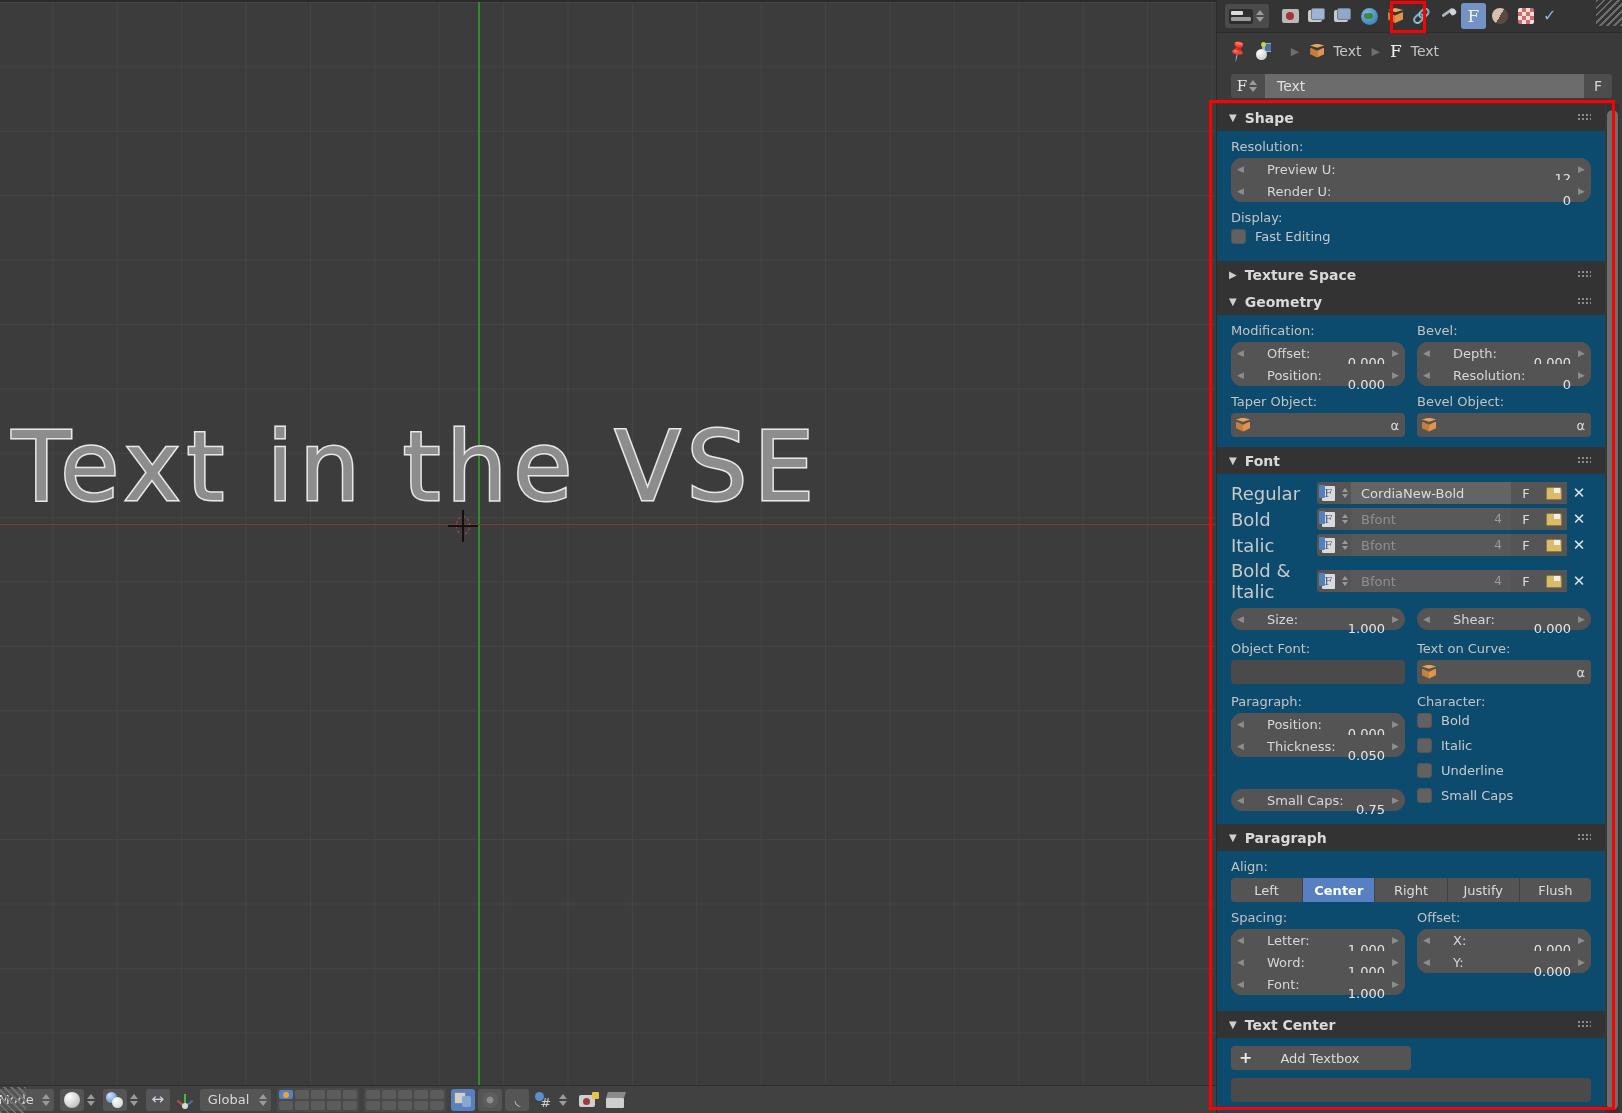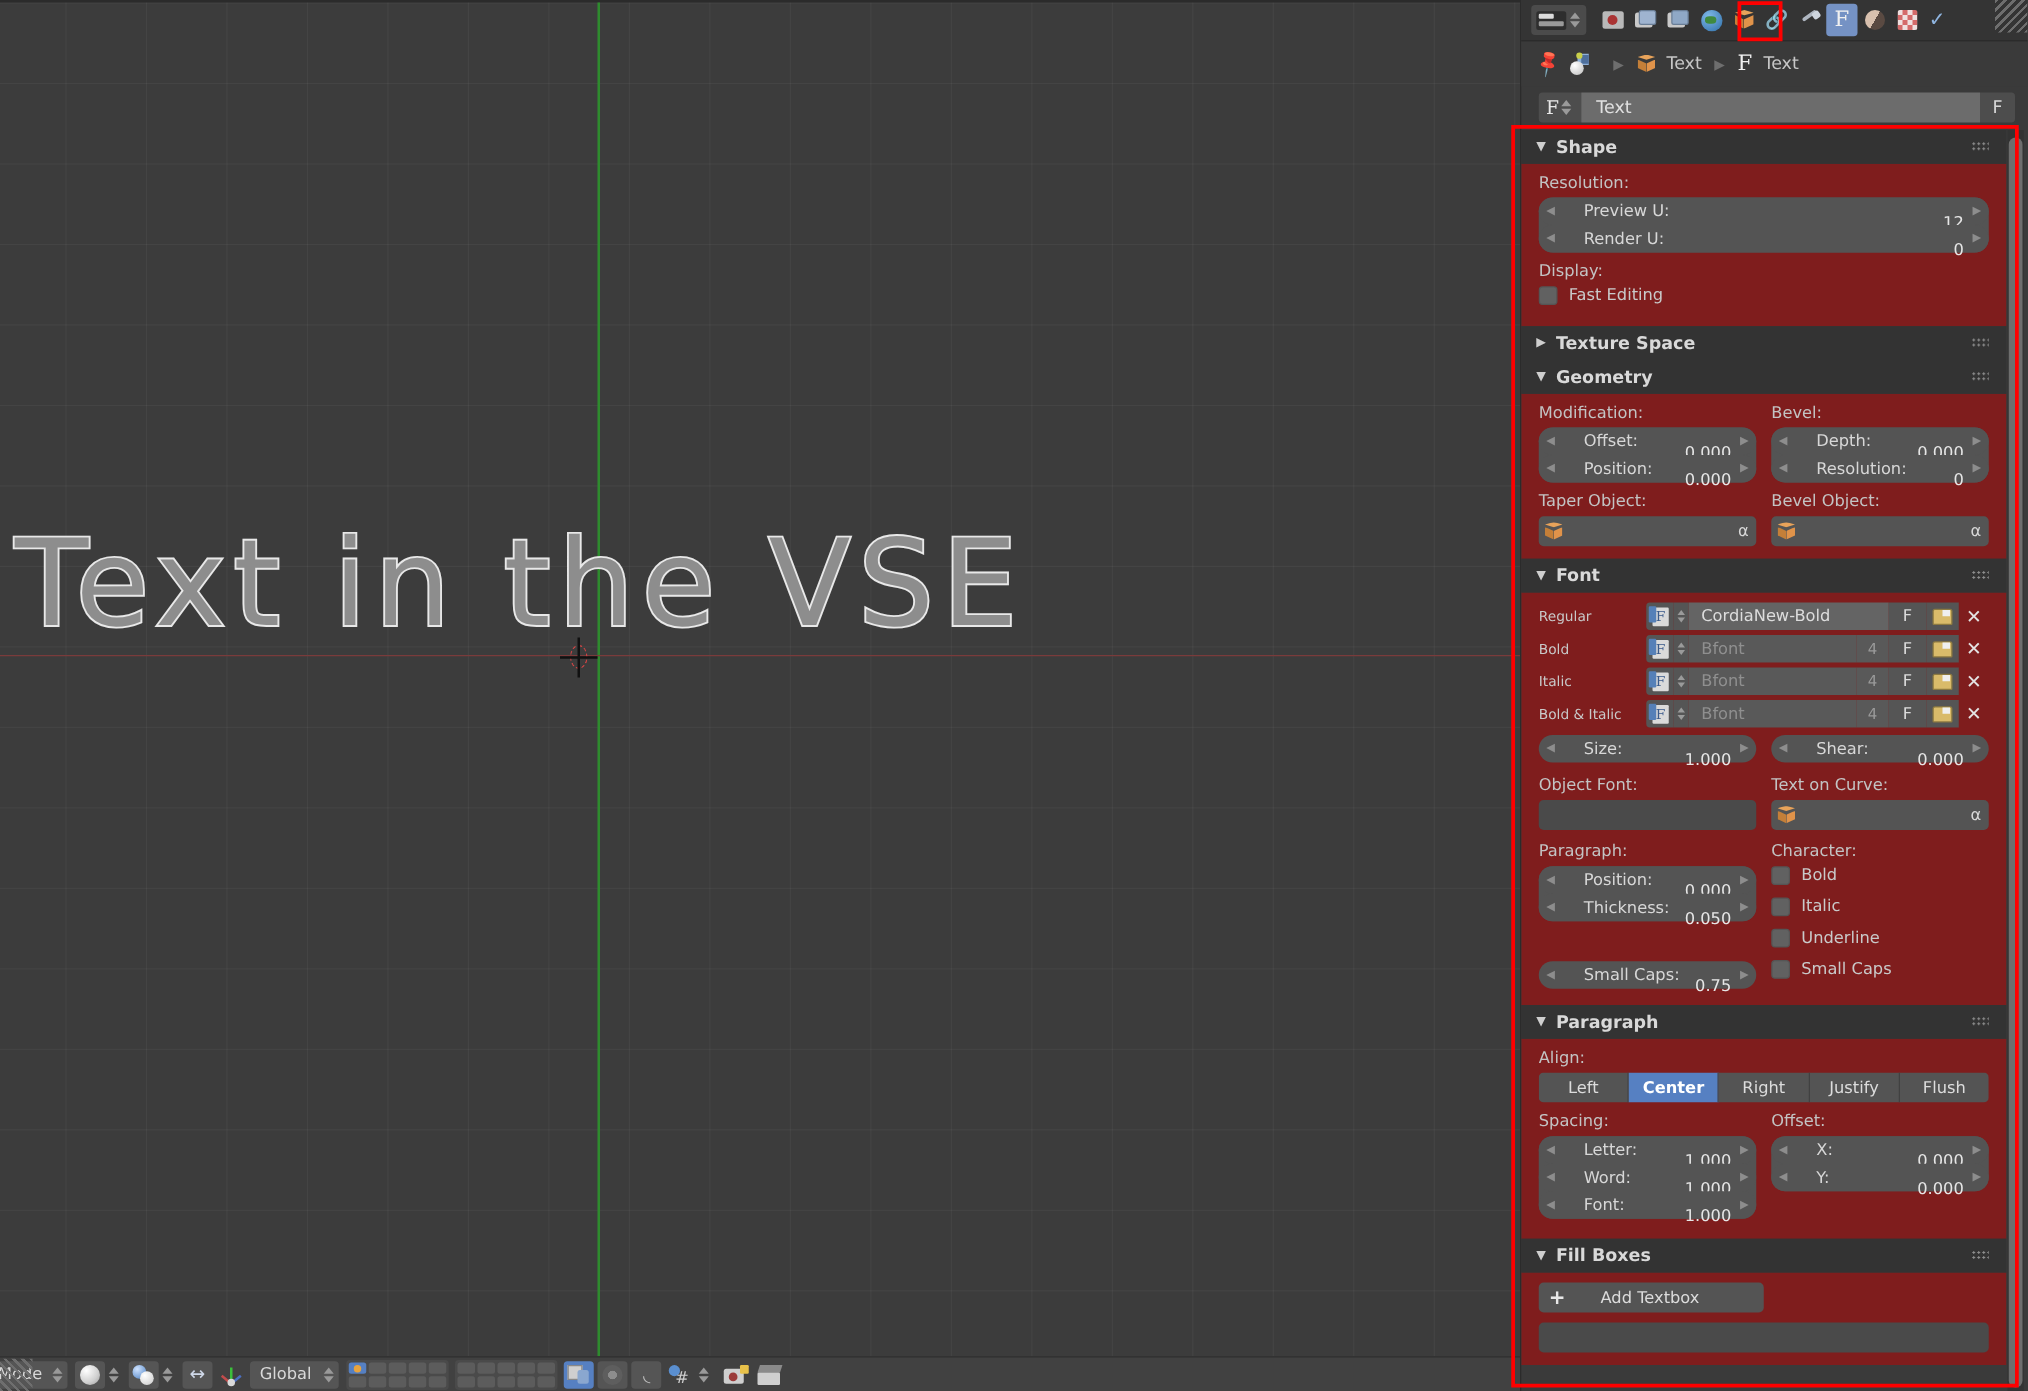--- a/index.html
+++ b/index.html
@@ -251,21 +251,21 @@
     display:flex; align-items:center; padding-left:12px;
     color:#d9d9d9; font-size:14px; font-weight:bold;
     position:relative;
   }
   .panel-head .tri { margin-right:8px; font-size:10px; color:#cfcfcf; }
   .panel-head .grip {
     position:absolute; right:14px; top:9px; width:14px; height:8px;
     background-image: radial-gradient(#8c8c8c 35%, transparent 36%);
     background-size: 4px 4px;
   }
-  .panel-body { background:#7f1d1d; padding: 8px 14px 10px 14px; }
+  .panel-body { background:#0c4a6e; padding: 8px 14px 10px 14px; }
 
   .lbl { color:#c3c3c3; font-size:13px; margin-bottom:4px; }
   .cols { display:flex; gap:12px; }
   .col { flex:1; min-width:0; }
 
   .numfield {
     height:22px; background:#545454; border-radius:11px;
     display:flex; align-items:center; justify-content:space-between;
     padding: 0 8px; margin-bottom:3px; position:relative;
   }
@@ -298,21 +298,21 @@
     display:flex; align-items:center; padding: 0 6px 0 4px; justify-content:space-between;
   }
   .mini-cube { position:relative; width:16px;height:15px; }
   .mini-cube .top{position:absolute;left:1px;top:0;width:14px;height:6px;background:#e8a35a;clip-path:polygon(50% 0,100% 35%,50% 70%,0 35%);}
   .mini-cube .lf{position:absolute;left:1px;top:4px;width:7px;height:10px;background:#c47f38;clip-path:polygon(0 0,100% 32%,100% 100%,0 68%);}
   .mini-cube .rt{position:absolute;left:8px;top:4px;width:7px;height:10px;background:#e0934a;clip-path:polygon(0 32%,100% 0,100% 68%,0 100%);}
   .eyedrop { color:#d8d8d8; font-size:13px; transform: rotate(0deg); }
 
   
   .fontrow { display:flex; align-items:center; margin-bottom:4px; }
-  .fr-label { width:86px; color:#c9c9c9; font-size:11px; }
+  .fr-label { width:86px; color:#c9c9c9; font-size:18px; }
   .fr-ctrl { flex:1; display:flex; align-items:center; gap:0px; }
   .fr-fid {
     width:22px; height:22px; background:#555; border-radius:3px 0 0 3px;
     display:flex; align-items:center; justify-content:center; position:relative;
   }
   .fr-fid .pg { width:13px;height:15px;background:#dadada;border-radius:1px;position:relative; }
   .fr-fid .pg::after{content:'F';position:absolute;left:3px;top:0px;font-family:"DejaVu Serif",serif;font-size:11px;color:#3a5a8a;line-height:15px;}
   .fr-fid .fold{position:absolute;left:2px;top:3px;width:6px;height:13px;background:#5580b8;border-radius:1px;}
   .fr-spin { width:12px; height:22px; background:#555; display:flex; flex-direction:column; align-items:center; justify-content:center; gap:2px; }
   .fr-spin i { width:0;height:0;border-left:3px solid transparent;border-right:3px solid transparent; }
@@ -962,21 +962,21 @@
                 </div>
               </div>
             </div>
           </div>
         </div>
       </div>
 
       <div class="panel">
         <div class="panel-head">
           <span class="tri">▼</span>
-          <span>Fill Boxes</span>
+          <span>Text Center</span>
           <span class="grip"></span>
         </div>
         <div class="panel-body">
           <div class="addbtn">
             <span class="plus">+</span>
             <span>Add Textbox</span>
           </div>
           <div class="emptyfield" style="margin-top:8px"></div>
         </div>
       </div>

